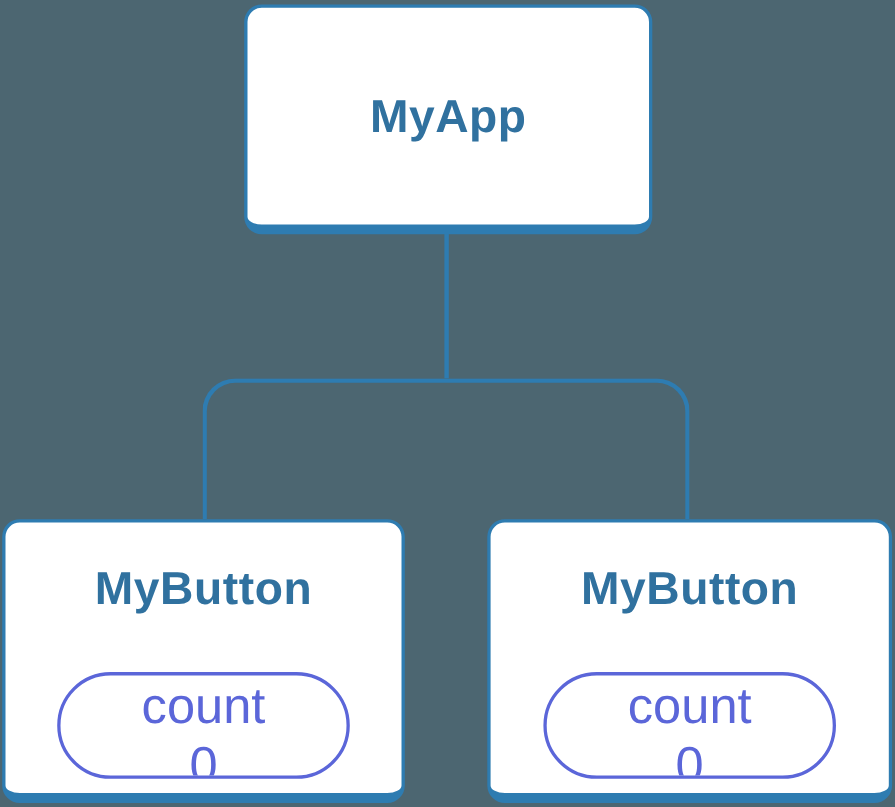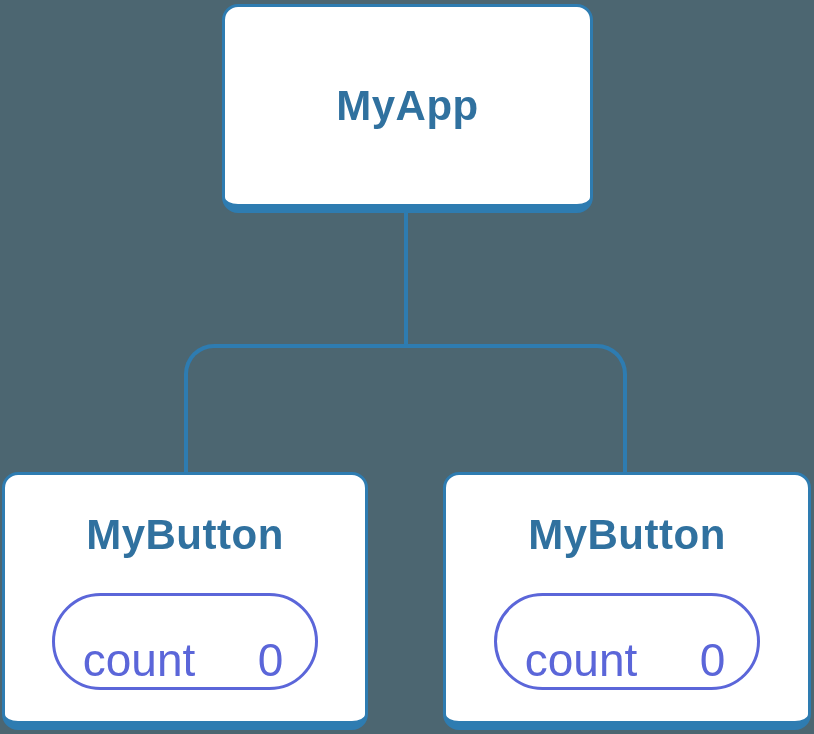--- a/index.html
+++ b/index.html
@@ -74,29 +74,30 @@
     width: 443px;
     height: 128px;
     border: 4px solid var(--connector-blue, #2E7CB1);
     border-bottom: none;
     border-radius: 30px 30px 0 0;
     background: transparent;
   }
   
   .state-pill {
     box-sizing: border-box;
-    margin-top: 34px;
+    margin-top: 52px;
     width: 266px;
     height: 97px;
     background: var(--node-fill, #FFFFFF);
     border: 3px solid var(--state-purple, #5B66D9);
     border-radius: 50px;
     display: flex;
-    align-items: flex-end;
+    align-items: center;
     overflow: hidden;
+    flex-direction: column;
   }
   .state-name {
     width: 168px;
     display: flex;
     align-items: center;
     justify-content: center;
     font-size: 46px;
     font-weight: 400;
     color: var(--state-purple, #5B66D9);
   }

